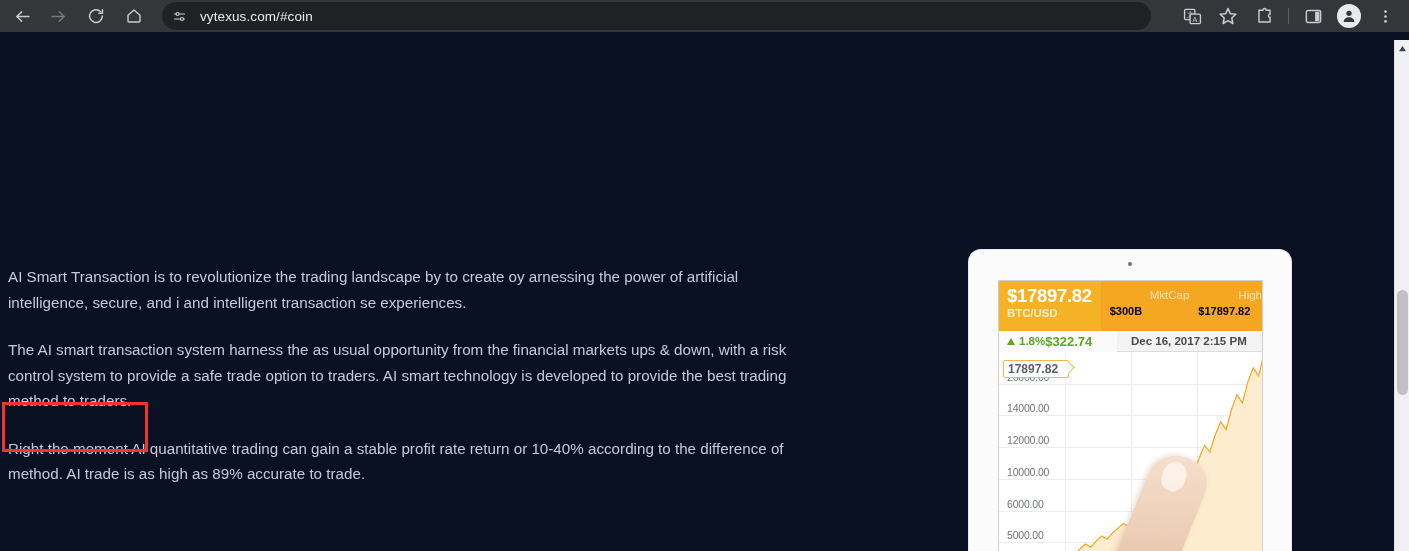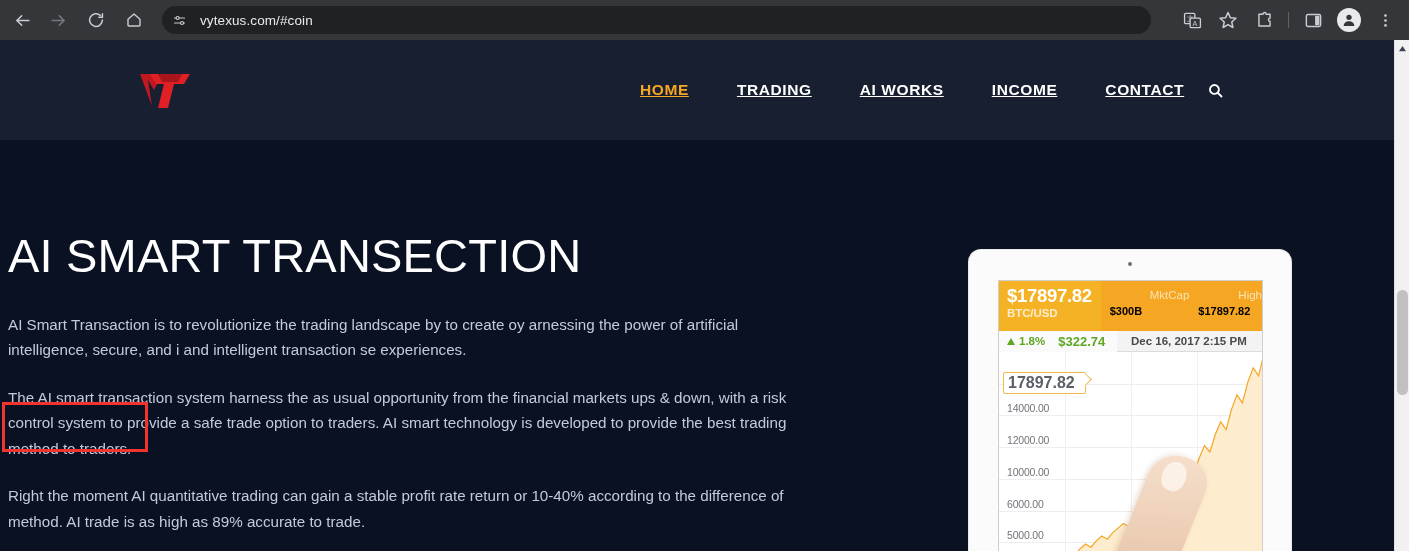--- a/index.html
+++ b/index.html
@@ -6,21 +6,21 @@
   html, body {
     width: 1409px; height: 551px;
     overflow: hidden;
     font-family: "Liberation Sans", sans-serif;
     background: #0a1122;
   }
 
   
   #browser-toolbar {
     position: absolute; left: 0; top: 0;
-    width: 1409px; height: 40px;
+    width: 1409px; height: 32px;
     background: #35363a;
     display: flex; align-items: center;
   }
   .nav-btn {
     width: 28px; height: 28px;
     display: flex; align-items: center; justify-content: center;
     border-radius: 50%;
     flex: 0 0 auto;
   }
   .nav-btn svg { display: block; }
@@ -251,21 +251,21 @@
   }
   #ticker-arrow-up {
     width: 0; height: 0;
     border-left: 4.5px solid transparent;
     border-right: 4.5px solid transparent;
     border-bottom: 7px solid #5fa623;
     margin-right: 4px;
   }
   #ticker-change-pct {
     color: #5fa623; font-size: 11.5px; font-weight: 700;
-    margin-right: 13px;
+    margin-right: 0;
   }
   #ticker-change-abs {
     color: #5fa623; font-size: 13px; font-weight: 700;
   }
   #ticker-timestamp {
     color: #4a4a4a;
     font-size: 11.5px;
     font-weight: 600;
     padding-left: 14px;
     white-space: nowrap;
@@ -285,23 +285,23 @@
     width: 1px; background: #f0f0f0;
   }
   .y-tick {
     position: absolute; left: 8px;
     color: #70747a;
     font-size: 10.5px;
     font-weight: 500;
     letter-spacing: -0.2px;
   }
   #y-tick-current {
-    position: absolute; left: 4px; top: 20px;
+    position: absolute; left: 4px; top: 8px;
     color: #5b5f66;
-    font-size: 16px;
+    font-size: 12px;
     font-weight: 600;
     background: #ffffff;
     border: 1px solid #f0b84a;
     border-radius: 2px;
     padding: 1px 10px 1px 4px;
   }
   #y-tick-current::after {
     content: "";
     position: absolute; right: -5px; top: 2px;
     width: 8px; height: 8px;
@@ -408,48 +408,24 @@
         <circle cx="12" cy="5" r="1.9"></circle>
           <circle cx="12" cy="12" r="1.9"></circle>
           <circle cx="12" cy="19" r="1.9"></circle>
       </svg>
     </div>
   </div>
 </div>
 
 <div id="page">
 
-  <header id="site-header">
-    <div id="logo">
-      <svg width="54" height="48" viewBox="0 0 54 48">
-        <path d="M2 8 H24 L16 24 L10 14 L14 40 L2 8 Z" fill="#c0181f"></path>
-        <path d="M12 8 H52 L46 18 H36 L30 42 L20 42 L26 18 H18 Z" fill="#e01f26"></path>
-        <path d="M20 8 H44 L40 16 H24 Z" fill="#a8151b"></path>
-      </svg>
-    </div>
-
-    <nav id="main-nav">
-      <a class="nav-link active" href="#">HOME</a>
-      <a class="nav-link" href="#">TRADING</a>
-      <a class="nav-link" href="#">AI WORKS</a>
-      <a class="nav-link" href="#">INCOME</a>
-      <a class="nav-link" href="#">CONTACT</a>
-      <div id="nav-search-btn">
-        <svg width="17" height="17" viewBox="0 0 24 24" fill="none" stroke="#ffffff" stroke-width="2.6" stroke-linecap="round">
-          <circle cx="10.5" cy="10.5" r="6.3"></circle>
-            <line x1="15.3" y1="15.3" x2="20.5" y2="20.5"></line>
-        </svg>
-      </div>
-    </nav>
-  </header>
 
   <section id="hero">
 
     <div id="hero-copy">
-      <h1 id="hero-title-1">AI SMART TRANSECTION</h1>
 
       <p class="hero-para" id="hero-para-1">AI Smart Transaction is to revolutionize the trading landscape by to create oy arnessing the power of artificial intelligence, secure, and i and intelligent transaction se experiences.</p>
       <p class="hero-para">The AI smart transaction system harness the as usual opportunity from the financial markets ups &amp; down, with a risk control system to provide a safe trade option to traders. AI smart technology is developed to provide the best trading method to traders.</p>
       <p class="hero-para">Right the moment AI quantitative trading can gain a stable profit rate return or 10-40% according to the difference of method. AI trade is as high as 89% accurate to trade.</p>
     </div>
 
     <div id="tablet">
       <div id="tablet-camera"></div>
 
       <div id="tablet-screen">

